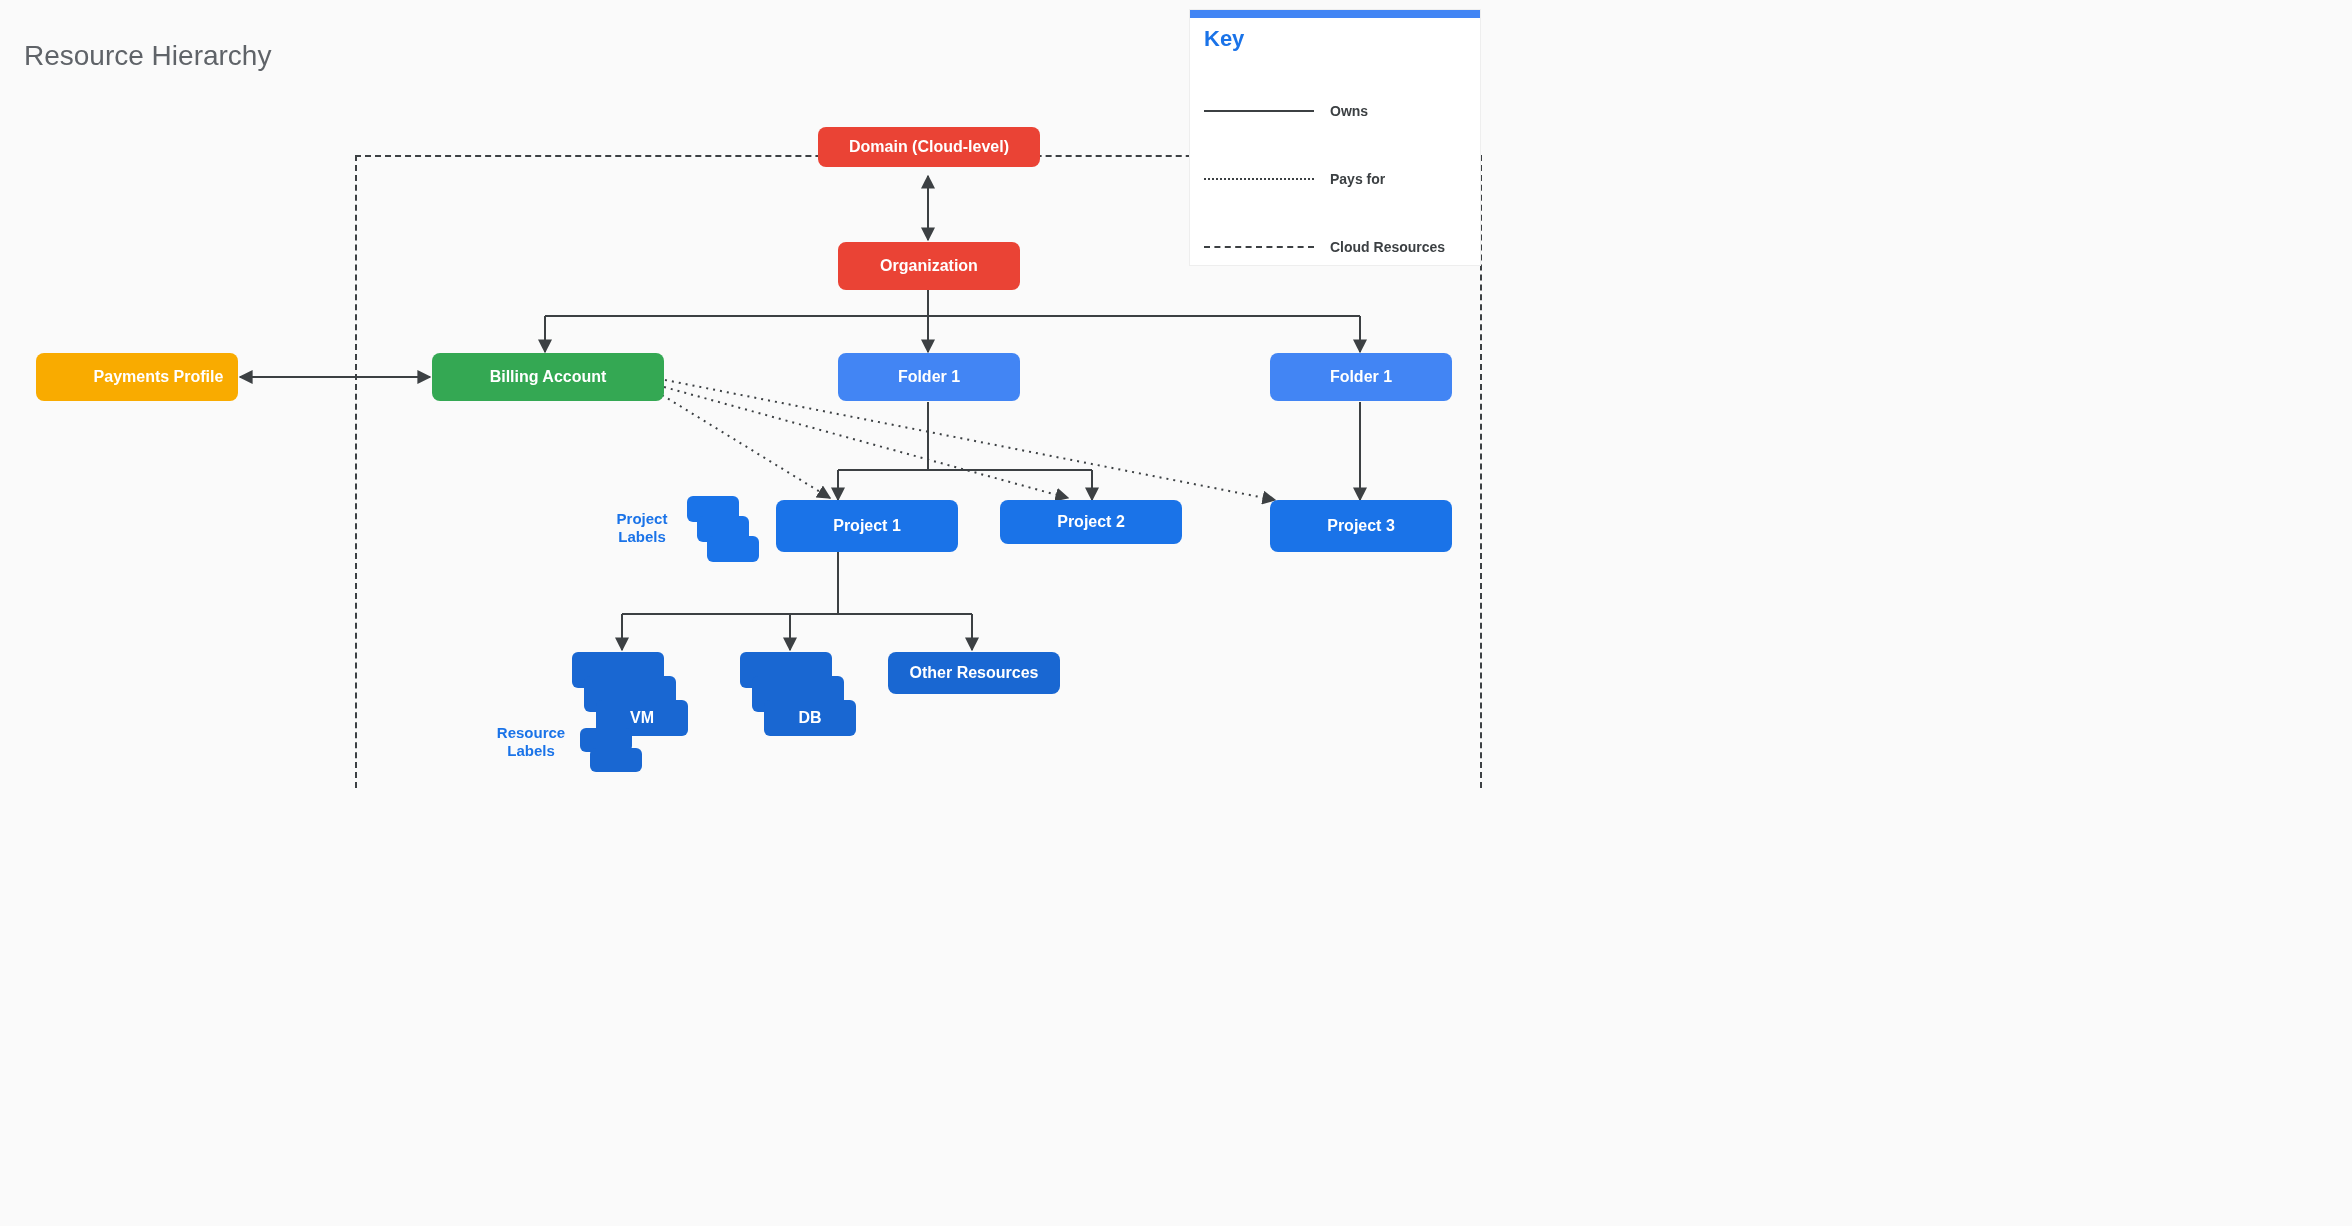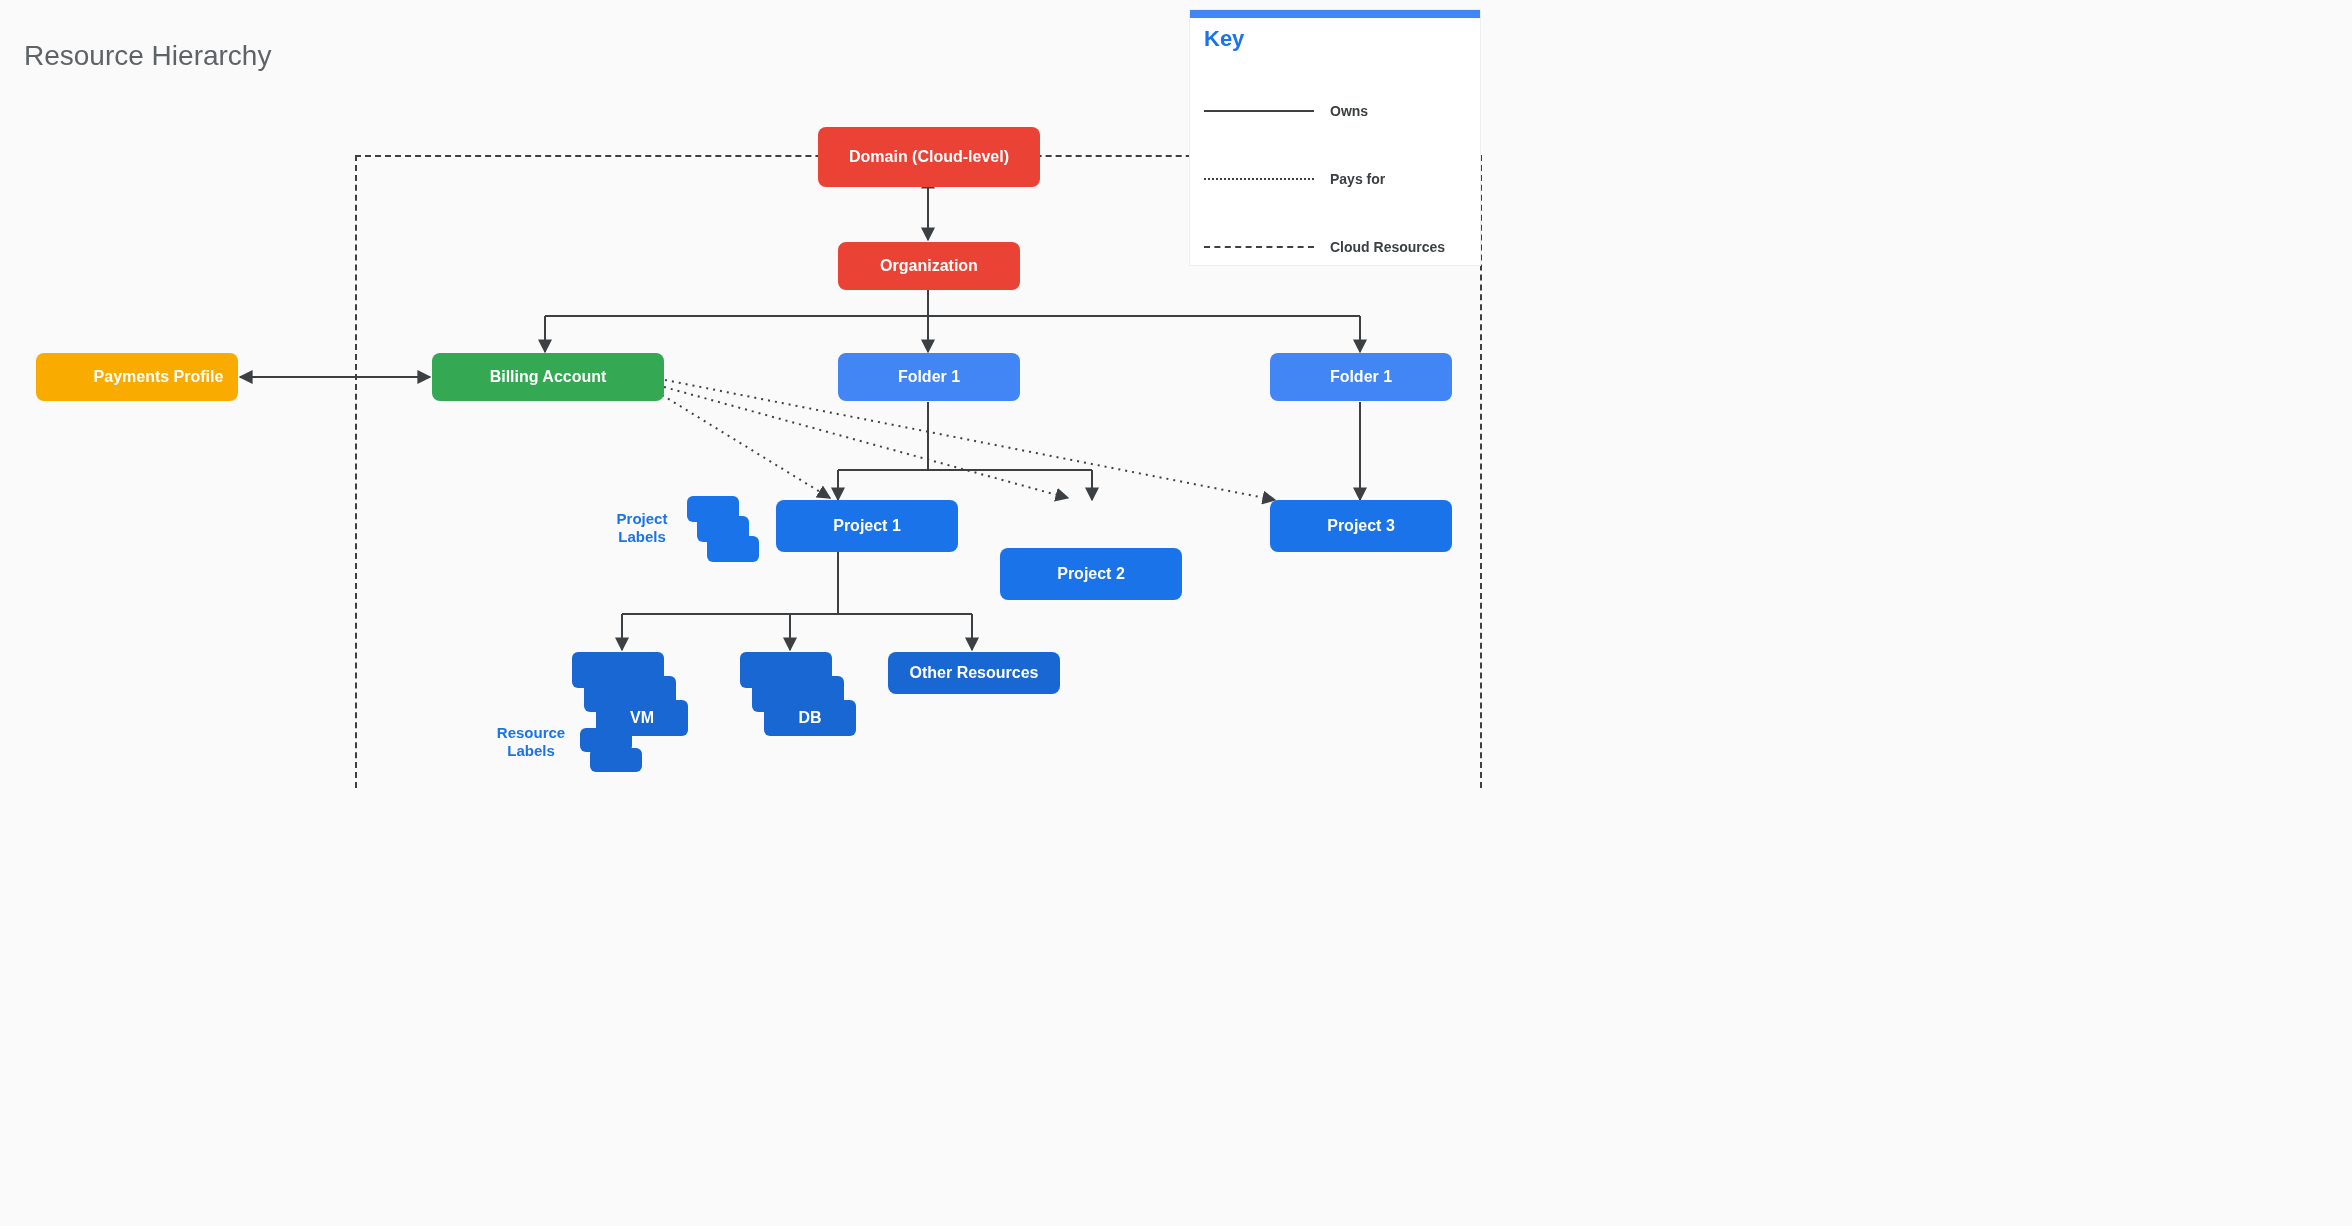--- a/index.html
+++ b/index.html
@@ -78,34 +78,34 @@
       <line x1="972" y1="614" x2="972" y2="650" marker-end="url(#ah)"></line>
 
       <g stroke-dasharray="2 5">
         <line x1="662" y1="395" x2="830" y2="498" marker-end="url(#ah)"></line>
         <line x1="664" y1="387" x2="1068" y2="498" marker-end="url(#ah)"></line>
         <line x1="665" y1="380" x2="1275" y2="500" marker-end="url(#ah)"></line>
       </g>
     </g>
   </svg>
 
-  <div class="node red" style="left:818px;top:127px;width:222px;height:60px;">Domain (Cloud-level)</div>
+  <div class="node red" style="left:818px;top:127px;width:222px;height:40px;">Domain (Cloud-level)</div>
   <div class="node red" style="left:838px;top:242px;width:182px;height:48px;">Organization</div>
   <div class="node yellow" style="left:36px;top:353px;width:202px;height:48px;padding-left:43px;">Payments Profile</div>
   <div class="node green" style="left:432px;top:353px;width:232px;height:48px;">Billing Account</div>
   <div class="node blue-light" style="left:838px;top:353px;width:182px;height:48px;">Folder 1</div>
   <div class="node blue-light" style="left:1270px;top:353px;width:182px;height:48px;">Folder 1</div>
 
   <div class="node blue" style="left:687px;top:496px;width:52px;height:26px;border-radius:6px;"></div>
   <div class="node blue" style="left:697px;top:516px;width:52px;height:26px;border-radius:6px;"></div>
   <div class="node blue" style="left:707px;top:536px;width:52px;height:26px;border-radius:6px;"></div>
   <div class="label" style="left:602px;top:510px;width:80px;">Project<br>Labels</div>
 
   <div class="node blue" style="left:776px;top:500px;width:182px;height:52px;">Project 1</div>
-  <div class="node blue" style="left:1000px;top:500px;width:182px;height:52px;margin-top:48px;">Project 2</div>
+  <div class="node blue" style="left:1000px;top:500px;width:182px;height:44px;">Project 2</div>
   <div class="node blue" style="left:1270px;top:500px;width:182px;height:52px;">Project 3</div>
 
   <div class="node blue-dark" style="left:572px;top:652px;width:92px;height:36px;border-radius:6px;"></div>
   <div class="node blue-dark" style="left:584px;top:676px;width:92px;height:36px;border-radius:6px;"></div>
   <div class="node blue-dark" style="left:596px;top:700px;width:92px;height:36px;border-radius:6px;">VM</div>
 
   <div class="node blue-dark" style="left:740px;top:652px;width:92px;height:36px;border-radius:6px;"></div>
   <div class="node blue-dark" style="left:752px;top:676px;width:92px;height:36px;border-radius:6px;"></div>
   <div class="node blue-dark" style="left:764px;top:700px;width:92px;height:36px;border-radius:6px;">DB</div>
 

